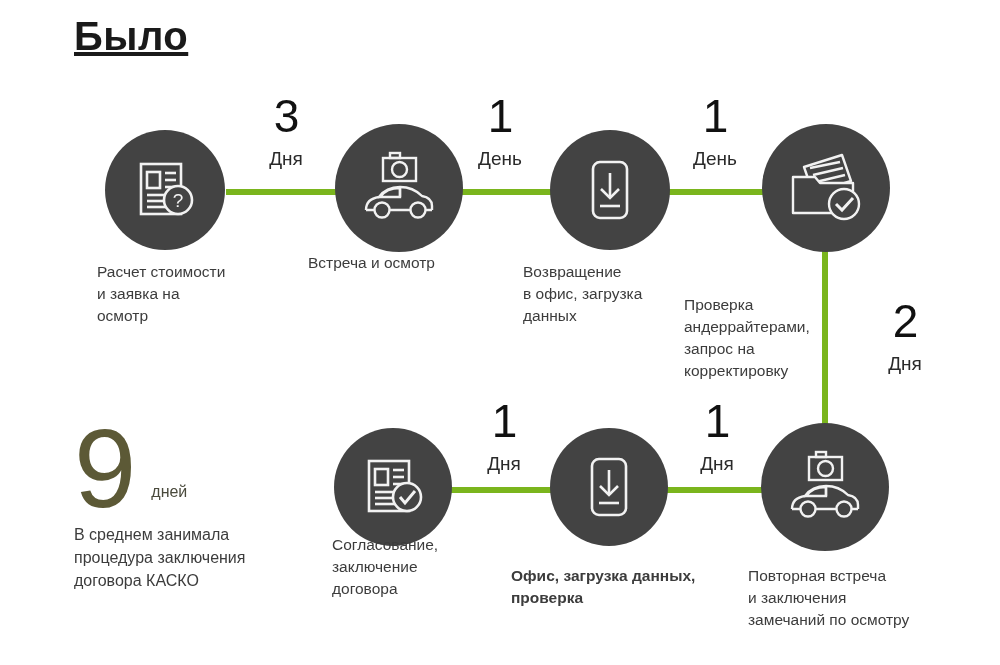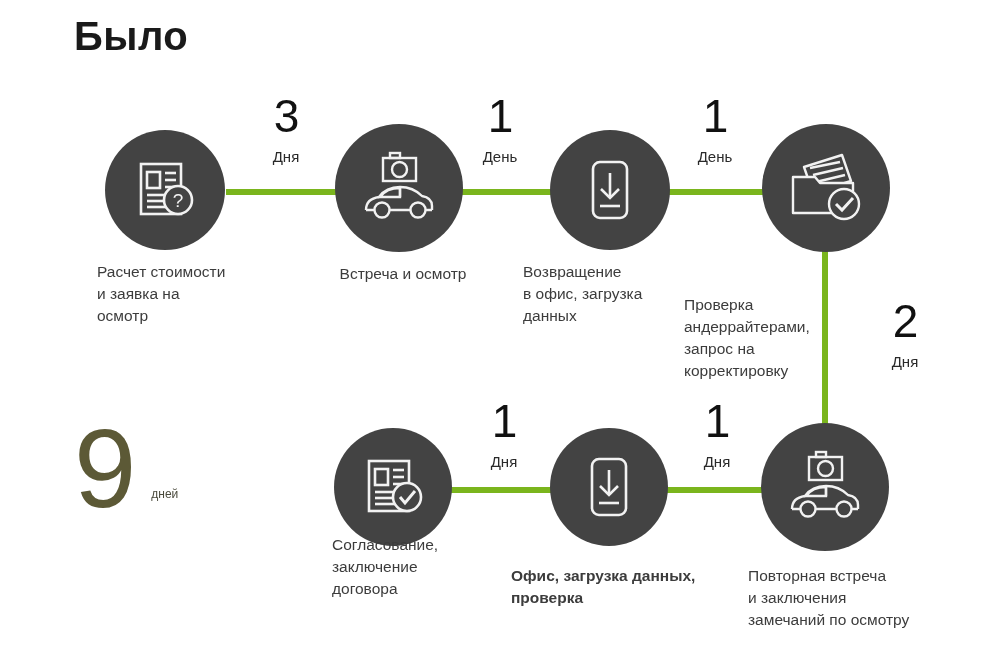--- a/index.html
+++ b/index.html
@@ -20,20 +20,21 @@
   
   #page-title {
     position: absolute;
     left: 74px;
     top: 16px;
     font-size: 40px;
     font-weight: bold;
     color: #1a1a1a;
     letter-spacing: 0.5px;
     line-height: 1;
+    text-decoration: underline;
   }
 
   
   .connector {
     position: absolute;
     background: #7ab51d;
   }
   .connector.h { height: 6px; }
   .connector.v { width: 6px; }
 
@@ -63,21 +64,21 @@
     text-align: center;
     color: #111111;
   }
   .duration .num {
     font-size: 46px;
     line-height: 0.95;
     font-weight: 400;
     letter-spacing: -1px;
   }
   .duration .unit {
-    font-size: 15px;
+    font-size: 19px;
     line-height: 1.2;
     margin-top: 9px;
     font-weight: 400;
     color: #2a2a2a;
   }
 
   
   #summary {
     position: absolute;
     left: 74px;
@@ -90,21 +91,21 @@
     height: 100px;
   }
   #summary-number {
     font-size: 112px;
     line-height: 0.82;
     color: #5c5936;
     font-weight: 400;
     letter-spacing: -3px;
   }
   #summary-unit {
-    font-size: 12px;
+    font-size: 16px;
     color: #4a4a3c;
     margin-left: 18px;
     margin-bottom: 14px;
   }
   #summary-text {
     margin-top: 8px;
     font-size: 16px;
     line-height: 1.45;
     color: #3c3c3c;
     white-space: pre-line;
@@ -150,21 +151,21 @@
       <circle cx="41.5" cy="21.5" r="7.5"></circle>
       <path d="M8 62 C8 53 14 50 21 49 C26 42 32 39 42 39 C52 39 58 42 64 48 C70 49 74 52 74 58 L74 62"></path>
       <line x1="8" y1="62" x2="74" y2="62"></line>
       <path d="M22 49 C27 42 33 40 42 40 L42 49 Z"></path>
       <line x1="42" y1="40" x2="42" y2="49"></line>
       <circle cx="24" cy="62" r="7.5" fill="#434343"></circle>
       <circle cx="60" cy="62" r="7.5" fill="#434343"></circle>
     </svg>
   </span>
 </div>
-<div class="caption" style="left:308px; top:263px; width:190px;text-align:center;">Встреча и осмотр</div>
+<div class="caption" style="left:308px; top:252px; width:190px;">Встреча и осмотр</div>
 
 <div class="node" style="left:550px; top:130px; width:120px; height:120px;">
   <span>
     <svg width="60" height="68" viewBox="0 0 60 68" fill="none" stroke="#f2f2f2" stroke-width="2.6">
       <rect x="13" y="6" width="34" height="56" rx="7"></rect>
       <line x1="30" y1="17" x2="30" y2="41"></line>
       <polyline points="21,33 30,42 39,33"></polyline>
       <line x1="20" y1="50" x2="40" y2="50"></line>
     </svg>
   </span>
@@ -271,13 +272,16 @@
 <div class="duration" style="left:461px; top:400px; width:86px;">
   <div class="num">1</div>
   <div class="unit">Дня</div>
 </div>
 
 <div id="summary">
   <div id="summary-row">
     <div id="summary-number">9</div>
     <div id="summary-unit">дней</div>
   </div>
+  <div id="summary-text">В среднем занимала
+процедура заключения
+договора КАСКО</div>
 </div>
 
 </body></html>

